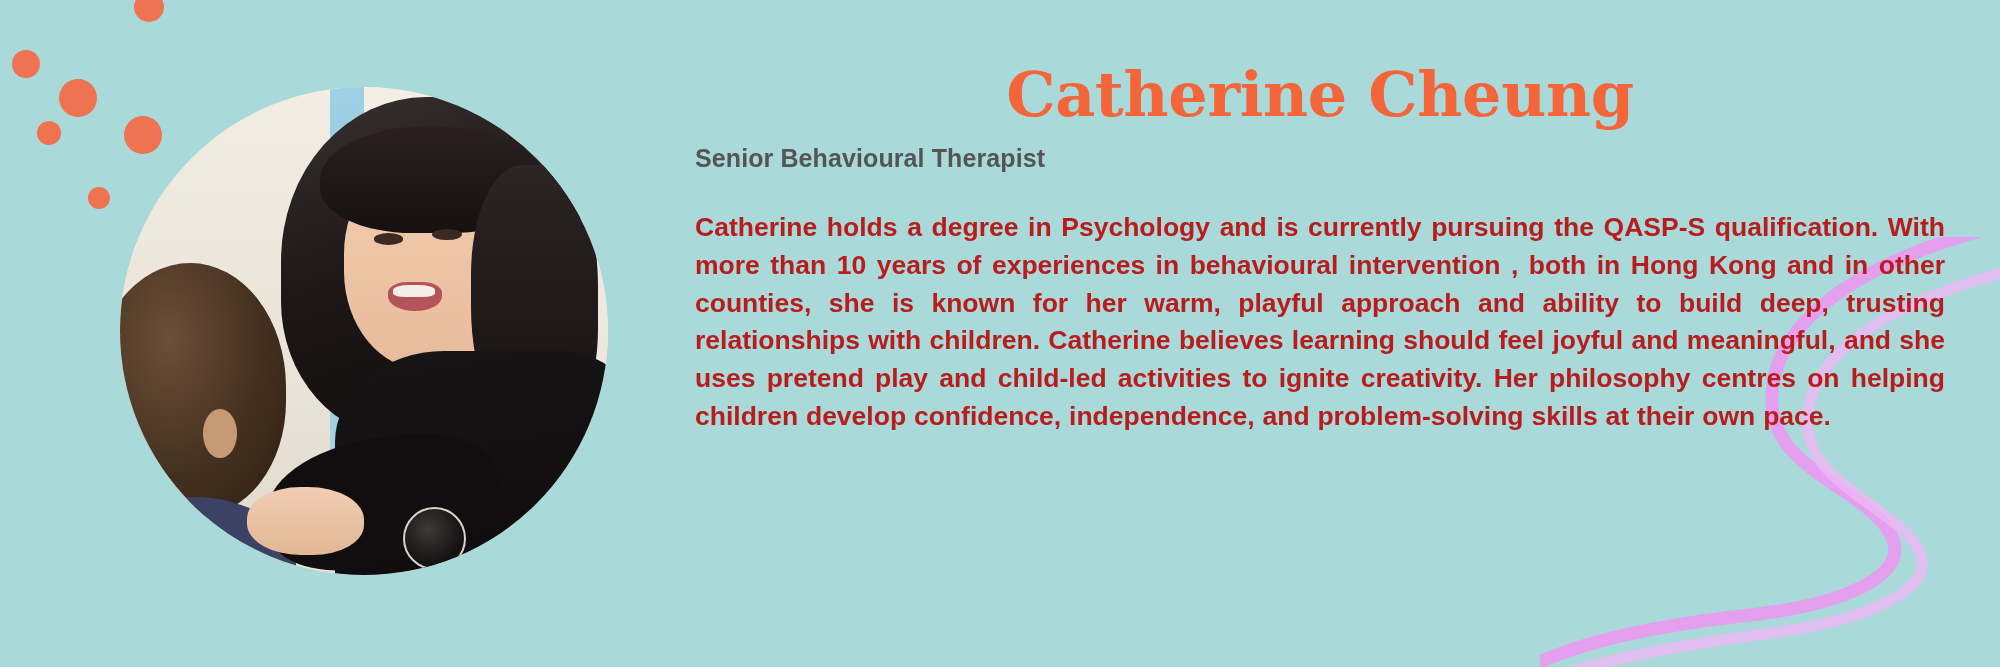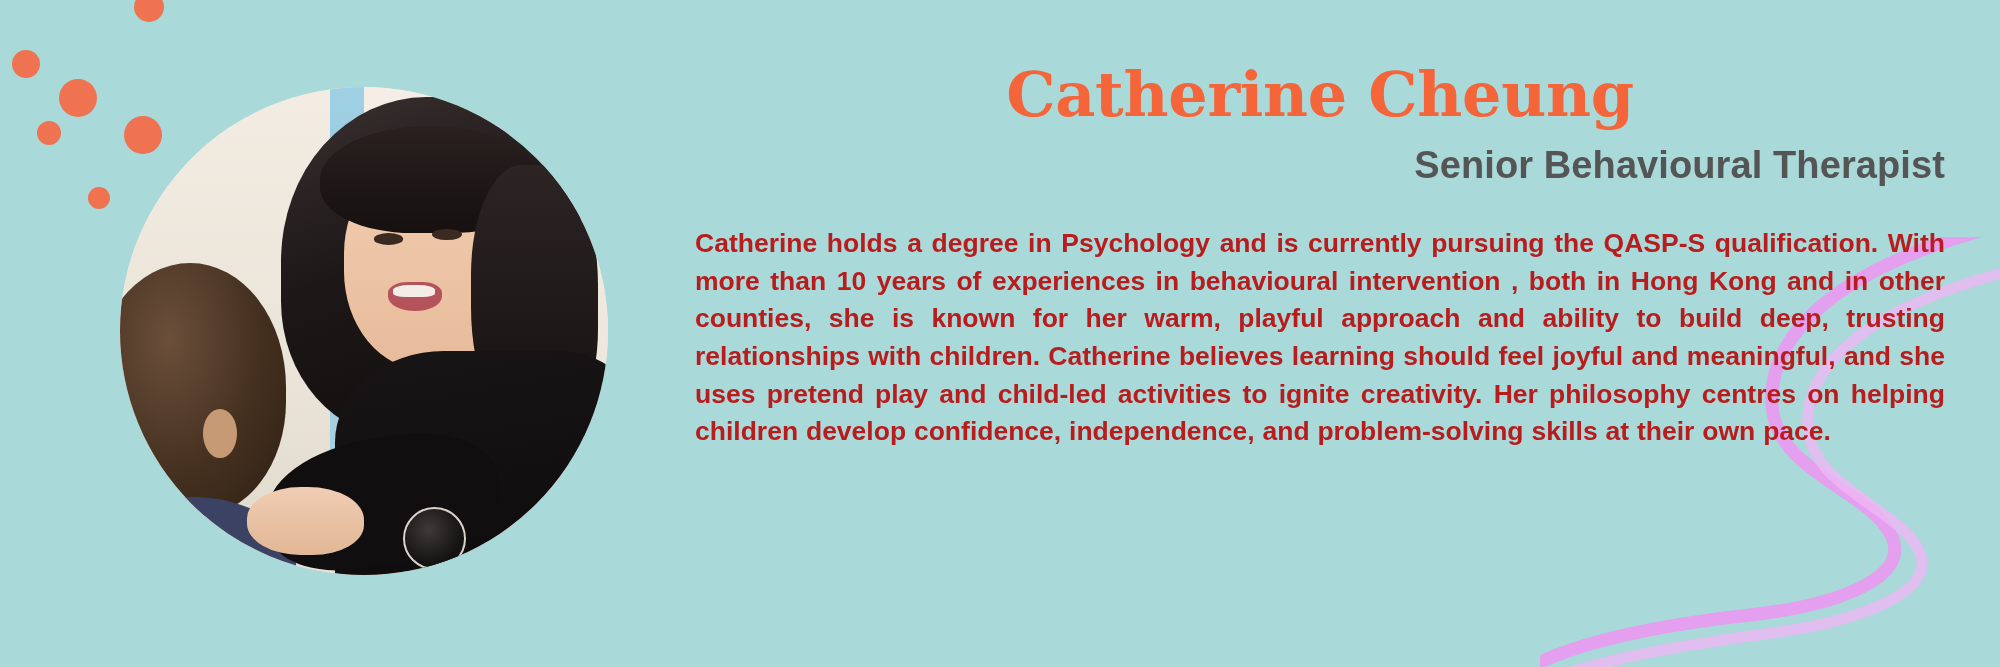--- a/index.html
+++ b/index.html
@@ -101,24 +101,24 @@
     line-height: 1.12;
     color: #f4653a;
     text-align: center;
     letter-spacing: -0.3px;
   }
 
   #person-role {
     margin-top: 14px;
     font-family: "Liberation Sans", sans-serif;
     font-weight: 700;
-    font-size: 38px;
+    font-size: 25px;
     line-height: 1.2;
     color: #555555;
-    text-align: right;
+    text-align: left;
     letter-spacing: 0.1px;
   }
 
   #person-bio {
     margin-top: 36px;
     font-family: "Liberation Sans", sans-serif;
     font-weight: 700;
     font-size: 26.5px;
     line-height: 1.42;
     color: #b91c1c;

